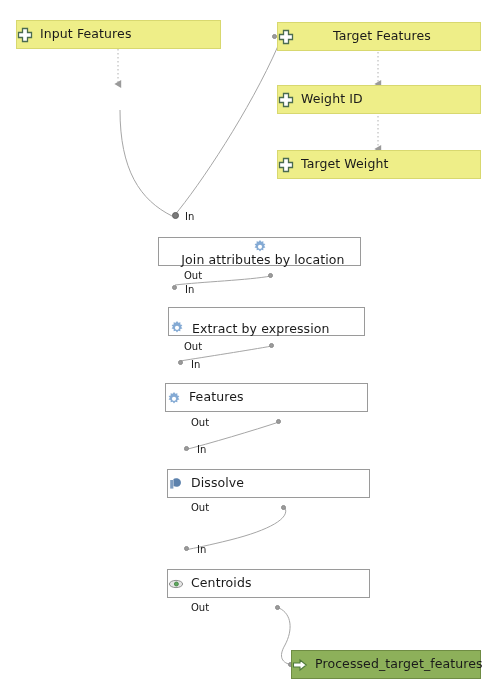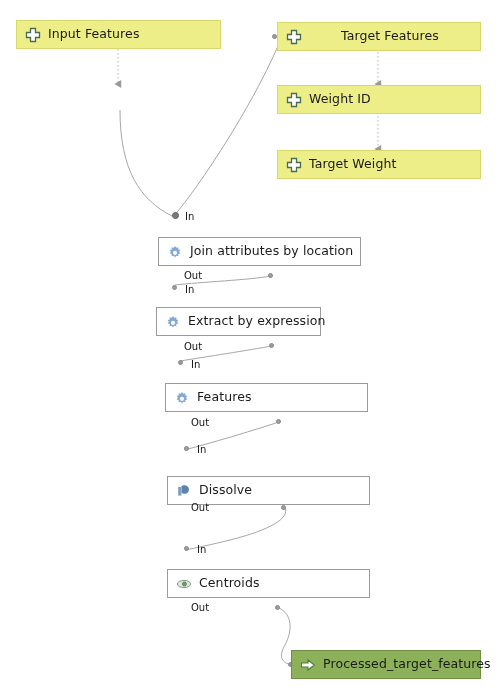--- a/index.html
+++ b/index.html
@@ -31,21 +31,20 @@
     height: 690px;
     pointer-events: none;
   }
 
   
   .node {
     position: absolute;
     box-sizing: border-box;
     display: flex;
     align-items: center;
-    padding-left: 8px;
     font-size: 12.5px;
     color: #1a1a1a;
     line-height: 1;
     white-space: nowrap;
   }
   .node .label {
     margin-left: 7px;
     letter-spacing: 0.1px;
   }
 
@@ -163,39 +162,39 @@
   <div class="node param" style="left:277px; top:150px; width:204px;">
     <svg class="ico" viewBox="0 0 16 16">
       <path d="M5.5,1.5 H10.5 V5.5 H14.5 V10.5 H10.5 V14.5 H5.5 V10.5 H1.5 V5.5 H5.5 Z" fill="#ffffff" stroke="#4a6b4f" stroke-width="1.3" stroke-linejoin="miter"></path>
     </svg>
     <span class="label">Target Weight</span>
   </div>
 
   <span class="port" style="left:185px; top:212px;">In</span>
   <div class="dot dark" style="left:172px; top:212px;"></div>
 
-  <div class="node algo" style="left:158px; top:237px; width:203px;">
+  <div class="node algo" style="left:158px; top:237px; width:203px;flex-direction:column;">
     <svg class="ico" viewBox="0 0 16 16">
       <g fill="#84aad4">
         <path d="M8,0.8 L9.3,2.6 L11.4,2.1 L11.3,4.3 L13.4,4.9 L12.1,6.6 L13.4,8.3
                  L11.3,8.9 L11.4,11.1 L9.3,10.6 L8,12.4 L6.7,10.6 L4.6,11.1 L4.7,8.9
                  L2.6,8.3 L3.9,6.6 L2.6,4.9 L4.7,4.3 L4.6,2.1 L6.7,2.6 Z" transform="translate(0,1.2)"></path>
       </g>
       <circle cx="8" cy="8.8" r="2.1" fill="#ffffff"></circle>
     </svg>
     <span class="label">Join attributes by location</span>
   </div>
 
   <span class="port" style="left:184px; top:271px;">Out</span>
   <div class="dot small" style="left:268px; top:273px;"></div>
 
   <span class="port" style="left:185px; top:285px;">In</span>
   <div class="dot small" style="left:172px; top:285px;"></div>
 
-  <div class="node algo" style="left:156px; top:307px; width:165px;">
+  <div class="node algo" style="left:168px; top:307px; width:197px;align-items:flex-end;">
     <svg class="ico" viewBox="0 0 16 16">
       <g fill="#84aad4">
         <path d="M8,0.8 L9.3,2.6 L11.4,2.1 L11.3,4.3 L13.4,4.9 L12.1,6.6 L13.4,8.3
                  L11.3,8.9 L11.4,11.1 L9.3,10.6 L8,12.4 L6.7,10.6 L4.6,11.1 L4.7,8.9
                  L2.6,8.3 L3.9,6.6 L2.6,4.9 L4.7,4.3 L4.6,2.1 L6.7,2.6 Z" transform="translate(0,1.2)"></path>
       </g>
       <circle cx="8" cy="8.8" r="2.1" fill="#ffffff"></circle>
     </svg>
     <span class="label">Extract by expression</span>
   </div>
@@ -217,21 +216,21 @@
     </svg>
     <span class="label">Features</span>
   </div>
 
   <span class="port" style="left:191px; top:418px;">Out</span>
   <div class="dot small" style="left:276px; top:419px;"></div>
 
   <span class="port" style="left:197px; top:445px;">In</span>
   <div class="dot small" style="left:184px; top:446px;"></div>
 
-  <div class="node algo" style="left:167px; top:469px; width:203px;margin-top:7px;">
+  <div class="node algo" style="left:167px; top:469px; width:203px;">
     <svg class="ico" viewBox="0 0 16 16">
       <path d="M2.2,4.0 L5.4,4.0 L5.4,12.6 L2.2,12.6 Z" fill="#7f9dc0"></path>
       <path d="M5.0,3.2 C7.4,1.6 10.2,2.2 11.6,3.6 C13.6,5.6 13.2,8.4 11.6,9.8
                C10.2,11.0 7.2,11.2 5.6,10.0 L5.6,3.4 Z" fill="#5d82ad"></path>
     </svg>
     <span class="label">Dissolve</span>
   </div>
 
   <span class="port" style="left:191px; top:503px;">Out</span>
   <div class="dot small" style="left:281px; top:505px;"></div>

